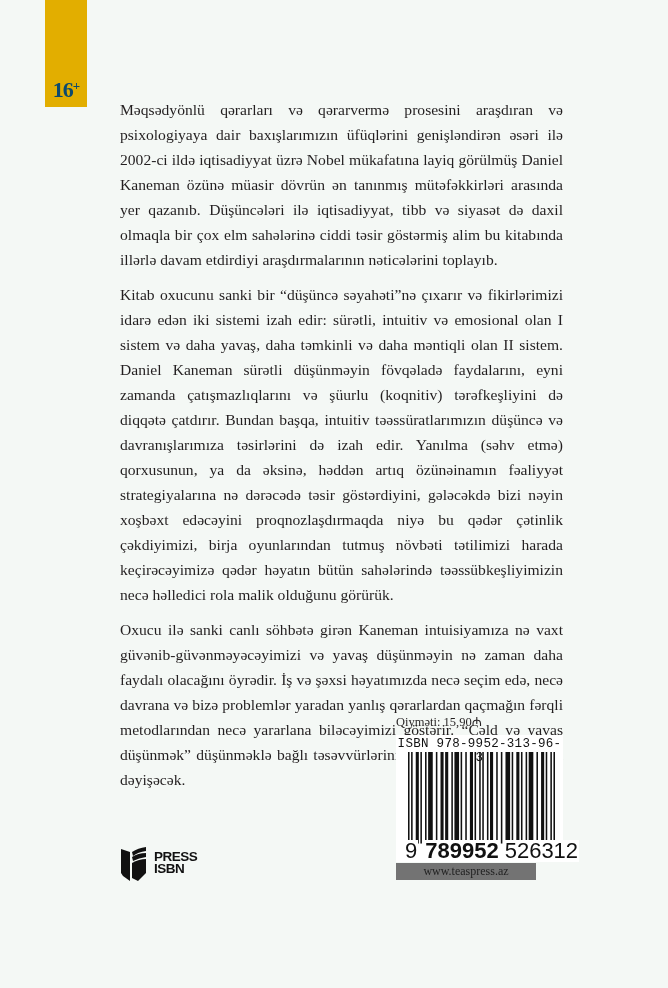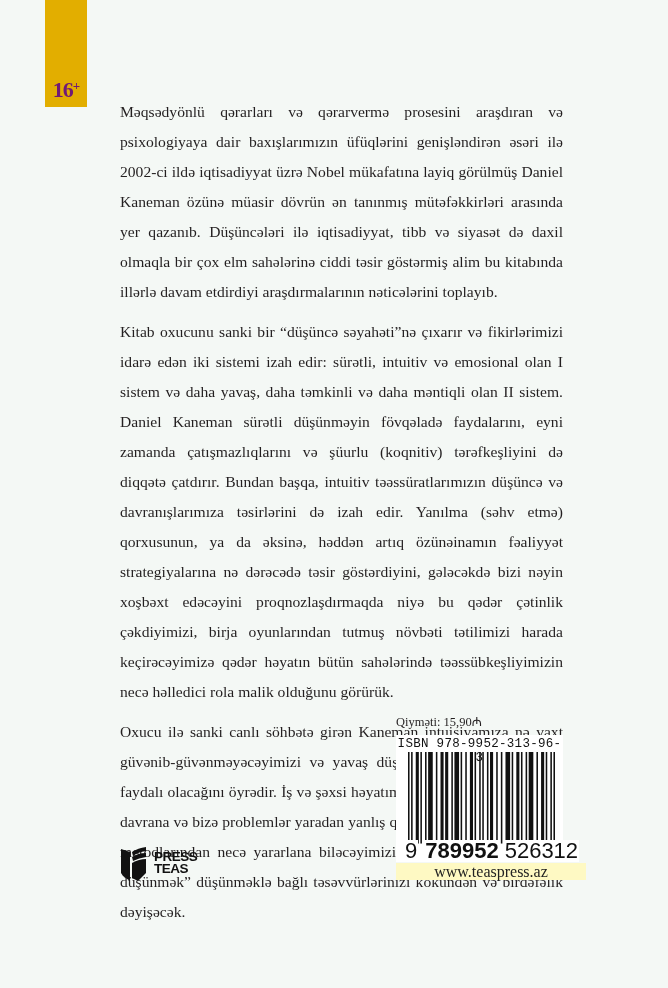--- a/index.html
+++ b/index.html
@@ -13,26 +13,26 @@
   }
   .age-strip {
     position: absolute; left: 45px; top: 0; width: 42px; height: 107px;
     background: #e2ae00;
   }
   .age-label {
     position: absolute; left: 0; right: 0; bottom: 4px;
     text-align: center;
     font-family: "Liberation Serif", serif;
     font-size: 22px; font-weight: bold; letter-spacing: -1px;
-    color: #701a75;
+    color: #0c4a6e;
   }
   .age-label sup { font-size: 13px; vertical-align: 7px; }
   .blurb {
     position: absolute; left: 120px; top: 97px; width: 443px;
-    font-size: 15.6px; line-height: 30px;
+    font-size: 15.6px; line-height: 25px;
     text-align: justify;
   }
   .blurb p { margin: 0 0 10px 0; }
   .price {
     position: absolute; left: 396px; top: 713px; width: 167px;
     text-align: left; font-size: 12.5px;
   }
   .barcode-box {
     position: absolute; left: 396px; top: 735px; width: 167px; height: 127px;
     background: #ffffff;
@@ -49,23 +49,23 @@
   .ean-digits {
     position: absolute; left: 8px; bottom: 0px;
     font-family: "Liberation Sans", "DejaVu Sans", sans-serif;
     font-size: 22px; line-height: 22px; color: #111;
     display: flex; gap: 0;
   }
   .ean-digits span { background: #fff; padding: 0 1px; }
   .ean-first { margin-right: 6px; }
   .ean-mid { margin-right: 4px; font-weight: bold; }
   .website-strip {
-    position: absolute; left: 396px; top: 863px; width: 190px; height: 17px;
-    background: #fef9c3;
-    text-align: center; font-size: 16px; line-height: 17px; color: #222;
+    position: absolute; left: 396px; top: 863px; width: 140px; height: 17px;
+    background: #737373;
+    text-align: center; font-size: 12px; line-height: 17px; color: #222;
   }
   .publisher {
     position: absolute; left: 121px; top: 845px;
     display: flex; align-items: center; gap: 8px;
   }
   .publisher-icon { width: 25px; height: 36px; }
   .publisher-name {
     font-family: "Liberation Sans", "DejaVu Sans", sans-serif;
     font-weight: bold; font-size: 13.5px; line-height: 12px; letter-spacing: -0.5px;
     color: #111;
@@ -135,15 +135,15 @@
 
 <div class="publisher">
   <svg class="publisher-icon" viewBox="0 0 25 36">
     <path d="M0 4 L9 7 L9 36 L2 31 L0 28 Z" fill="#111"></path>
     <path d="M11 7 Q17 3 25 2 L25 6 Q17 7 12 11 Z" fill="#111"></path>
     <path d="M11 12 Q17 8 25 8 L25 12 Q18 13 12 16 Z" fill="#111"></path>
     <path d="M11 18 Q18 14 25 14 L25 28 L17 36 L11 33 Z" fill="#111"></path>
   </svg>
   <div class="publisher-name">
     <div>PRESS</div>
-    <div>TEAS</div>
+    <div>ISBN</div>
   </div>
 </div>
 
 </body></html>

